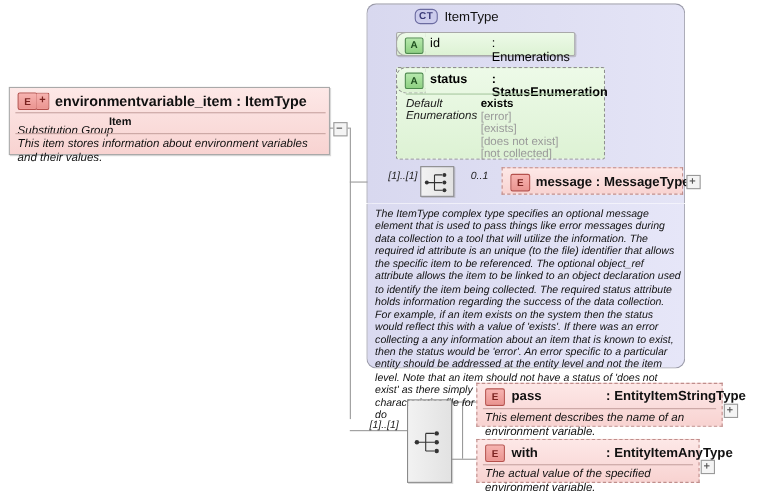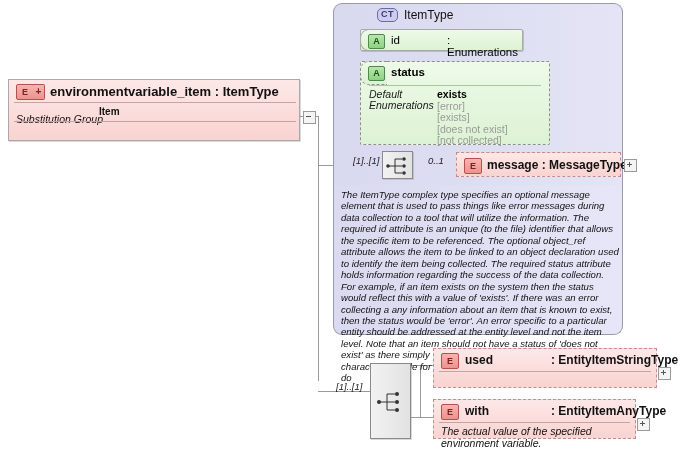--- a/index.html
+++ b/index.html
@@ -324,20 +324,21 @@
   <div class="abs el-box" style="left:8px; top:79px; width:292px; height:62px;">
     <div class="el-header">
       <span class="e-badge">E</span>
       <span class="e-plus">+</span>
       <span class="el-name" style="left:41px; top:4px; font-size:13px;">environmentvariable_item : ItemType</span>
     </div>
     <div class="el-sep" style="left:5px; top:22px; width:282px;"></div>
     <div class="el-row-label" style="left:7px; top:33px;">Substitution Group</div>
     <div class="el-row-value" style="left:90px; top:26px;">Item</div>
     <div class="el-sep" style="left:5px; top:41px; width:282px;"></div>
+    <div class="el-doc" style="left:7px; top:45px; width:282px;">This item stores information about environment variables and their values.</div>
   </div>
 
   <div class="toggle" style="left:303px; top:111px;"></div>
 
   <div class="abs ct-container" style="left:333px; top:3px; width:290px; height:182px; border-radius:9px 9px 0 0; border-bottom:none;">
     <div class="ct-badge-row">
       <span class="ct-badge">CT</span>
       <span class="ct-title">ItemType</span>
     </div>
   </div>
@@ -353,20 +354,24 @@
     <span class="attr-type" style="left:86px; top:4px;">
       <span>:</span>
       <span>Enumerations</span>
     </span>
   </div>
 
   <div class="abs attr-box dashed" style="left:360px; top:61px; width:190px; height:84px;">
     <div class="attr-tab" style="height:22px; border:1px dashed #8f8f8f; border-right:none;"></div>
     <span class="a-badge">A</span>
     <span class="attr-name" style="top:4px; font-weight:bold;">status</span>
+    <span class="attr-type" style="left:86px; top:4px; font-weight:bold;">
+      <span>:</span>
+      <span>StatusEnumeration</span>
+    </span>
 
     <div class="enum-sep" style="top:23px;"></div>
 
     <div class="enum-label" style="left:8px; top:27px;">Default</div>
     <div class="enum-label" style="left:8px; top:38px;">Enumerations</div>
 
     <div class="enum-values" style="left:76px; top:27px;">
       <span class="default-val">exists</span>
       <span class="opt-val">[error]</span>
       <span class="opt-val">[exists]</span>
@@ -412,26 +417,27 @@
       <circle cx="26" cy="30" r="2" fill="#333"></circle>
       <circle cx="26" cy="38" r="2" fill="#333"></circle>
       <circle cx="26" cy="46" r="2" fill="#333"></circle>
     </svg>
   </div>
 
   <div class="card" style="left:434px; top:357px;">0..1</div>
 
   <div class="abs el-box dashed" style="left:433px; top:348px; width:224px; height:40px;">
     <span class="e-badge" style="top:4px;">E</span>
-    <span class="el-name" style="left:31px; top:4px;">used</span>
+    <span class="el-name" style="left:31px; top:4px;">pass</span>
     <span class="el-type" style="left:105px; top:4px;">
       <span>:</span>
       <span>EntityItemStringType</span>
     </span>
     <div class="el-sep" style="left:5px; top:22px; width:212px;"></div>
+    <div class="el-doc" style="left:7px; top:25px; width:214px;">This element describes the name of an environment variable.</div>
   </div>
   <div class="toggle plus" style="left:658px; top:367px;"></div>
 
   <div class="card" style="left:434px; top:409px;">0..1</div>
 
   <div class="abs el-box dashed" style="left:433px; top:399px; width:203px; height:40px;">
     <span class="e-badge" style="top:4px;">E</span>
     <span class="el-name" style="left:31px; top:4px;">with</span>
     <span class="el-type" style="left:105px; top:4px;">
       <span>:</span>

